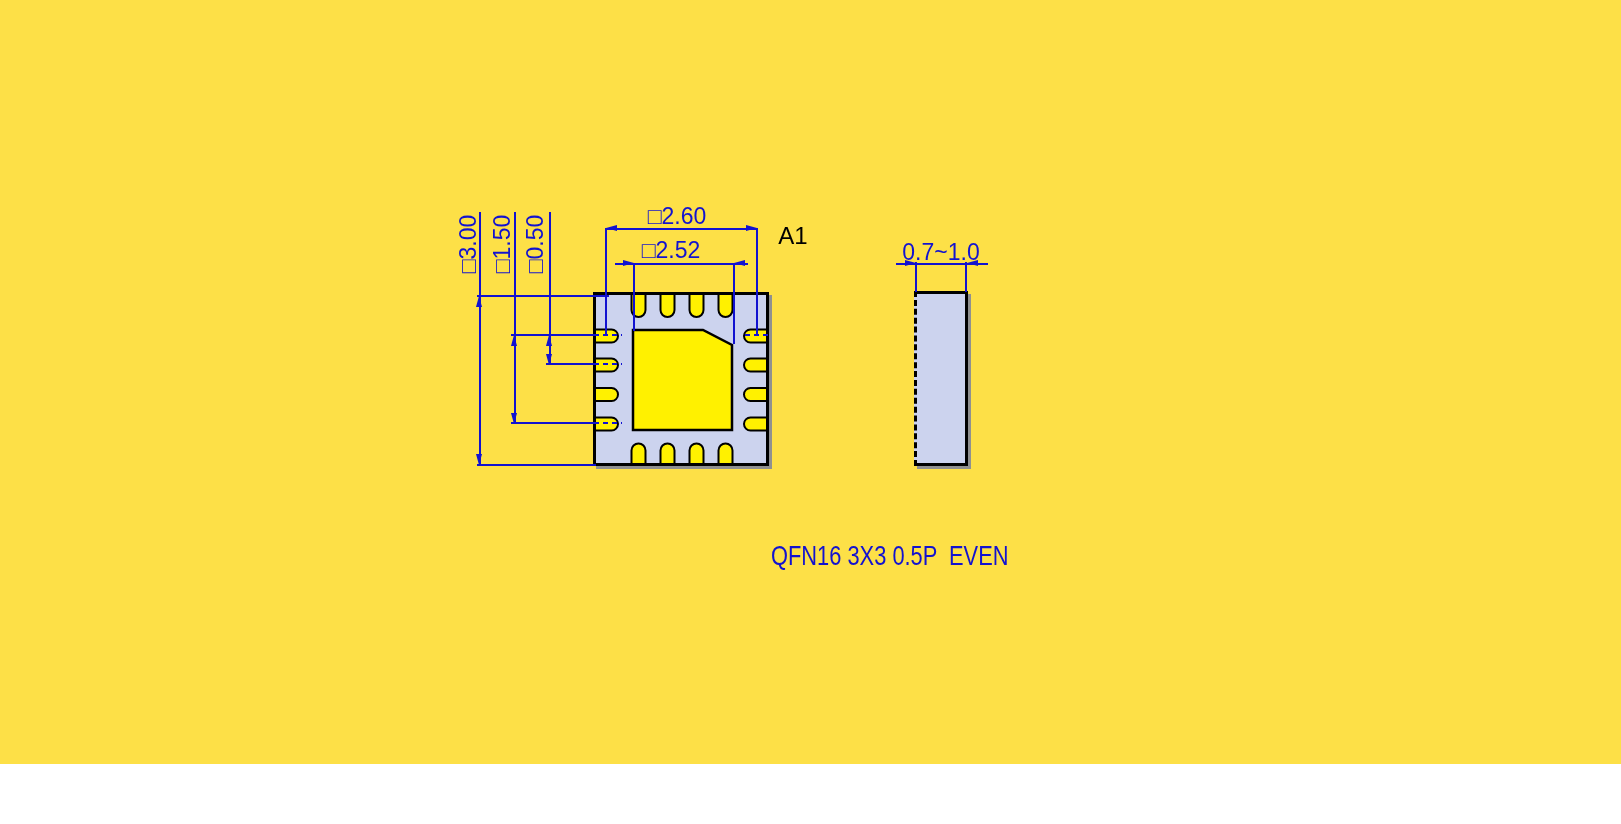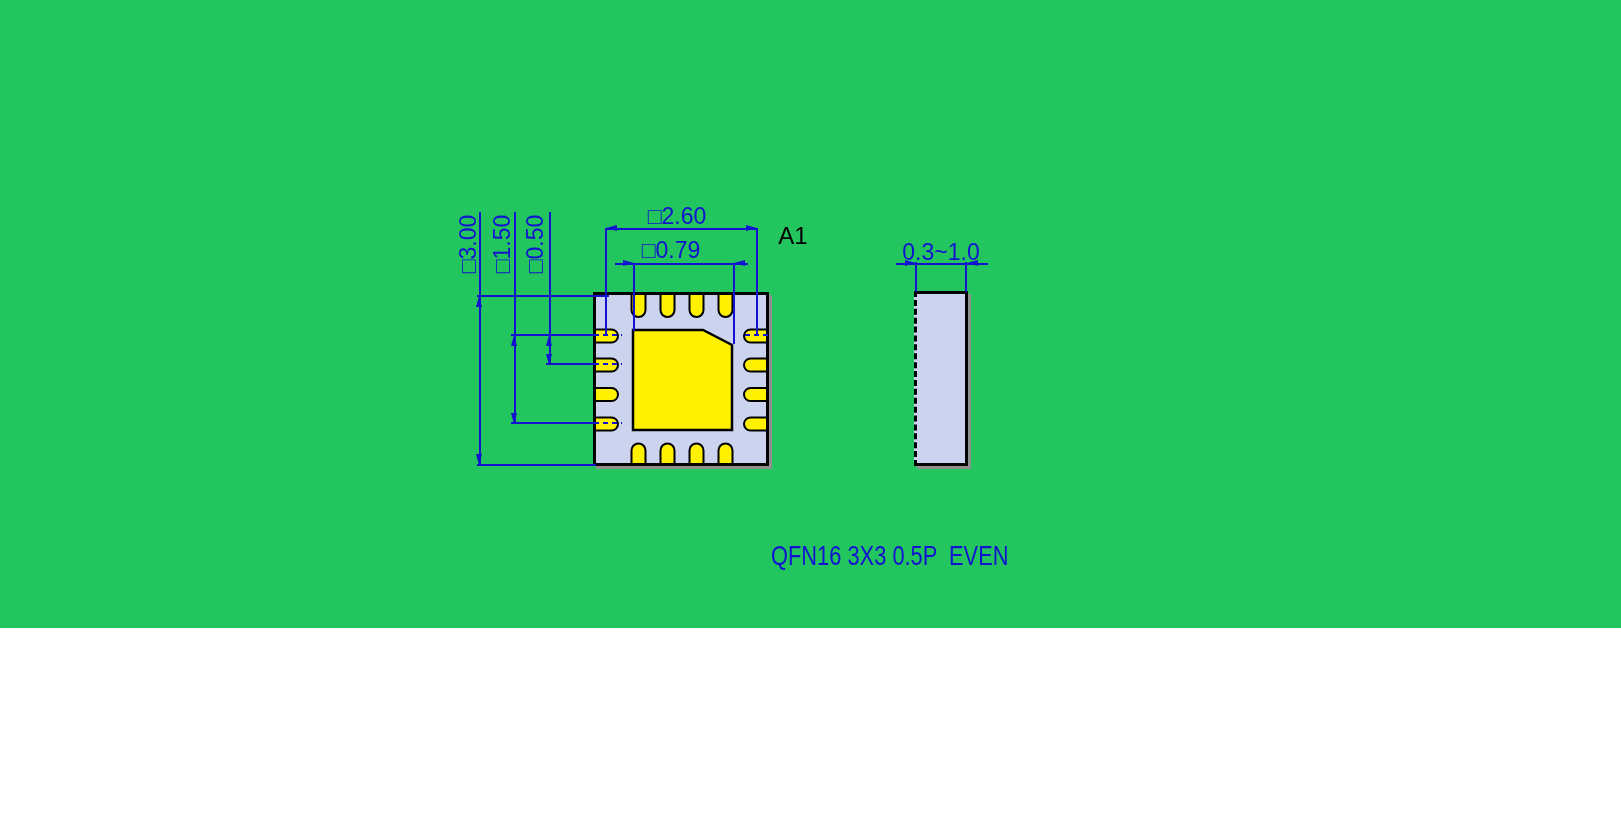--- a/index.html
+++ b/index.html
@@ -4,21 +4,21 @@
 <style>
   :root{
     --blue:#1212d0;
     --body:#ccd3ee;
     --pad:#fff100;
     --ink:#000000;
     --shadow:#909090;
   }
   html,body{margin:0;padding:0;background:#ffffff;}
   #canvas{
-    position:relative;width:1621px;height:628px;background:#22c55e;overflow:hidden;
+    position:relative;width:1621px;height:764px;background:#fde047;overflow:hidden;
     font-family:"Liberation Sans","DejaVu Sans",sans-serif;
   }
   
   .hl{position:absolute;height:2px;background:var(--blue);}
   .vl{position:absolute;width:2px;background:var(--blue);}
   .dash{position:absolute;height:2px;
         background:repeating-linear-gradient(90deg,var(--blue) 0 5px,transparent 5px 9px);}
   
   .ar{position:absolute;width:0;height:0;}
   .a-up{border-left:3.5px solid transparent;border-right:3.5px solid transparent;border-bottom:11px solid var(--blue);}
@@ -116,22 +116,22 @@
   <div class="ar a-right" style="left:905px;top:260px"></div>
   <div class="ar a-left" style="left:967px;top:260px"></div>
   <div class="ar a-up" style="left:476px;top:296px"></div>
   <div class="ar a-down" style="left:476px;top:454px"></div>
   <div class="ar a-up" style="left:511px;top:335px"></div>
   <div class="ar a-down" style="left:511px;top:413px"></div>
   <div class="ar a-up" style="left:546px;top:335px"></div>
   <div class="ar a-down" style="left:546px;top:354px"></div>
 
   <div class="lbl" style="left:677px;top:216px">□2.60</div>
-  <div class="lbl" style="left:671px;top:250px">□0.79</div>
+  <div class="lbl" style="left:671px;top:250px">□2.52</div>
   <div class="lbl black" style="left:793px;top:236px">A1</div>
-  <div class="lbl" style="left:941px;top:252px">0.3~1.0</div>
+  <div class="lbl" style="left:941px;top:252px">0.7~1.0</div>
   <div class="lbl rot" style="left:468px;top:244px">□3.00</div>
   <div class="lbl rot" style="left:502px;top:244px">□1.50</div>
   <div class="lbl rot" style="left:535px;top:244px">□0.50</div>
 
   <div id="footer-label">QFN16 3X3 0.5P  EVEN</div>
 
 </div>
 
 </body></html>

